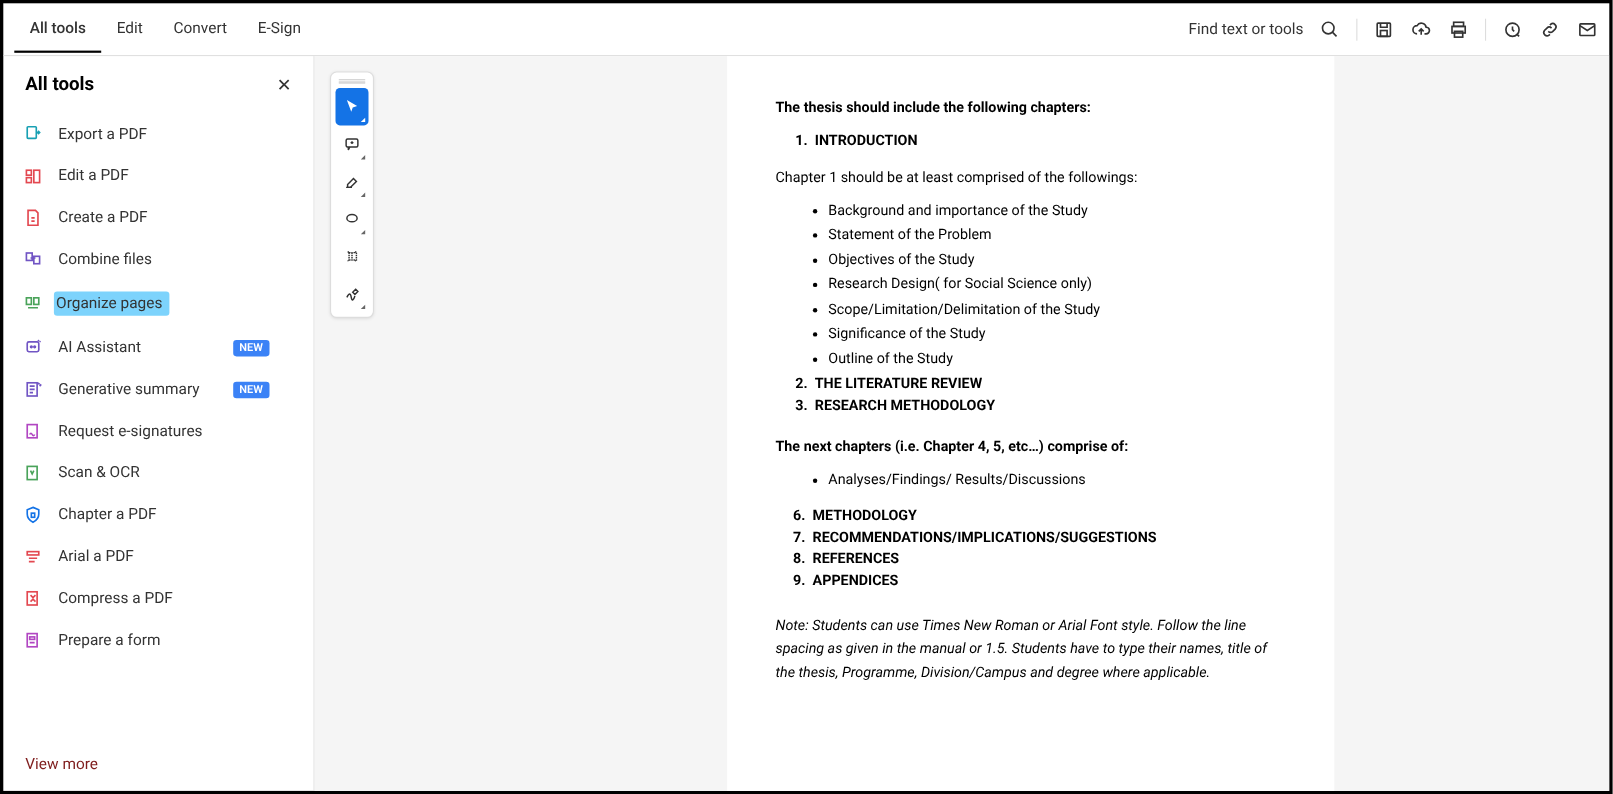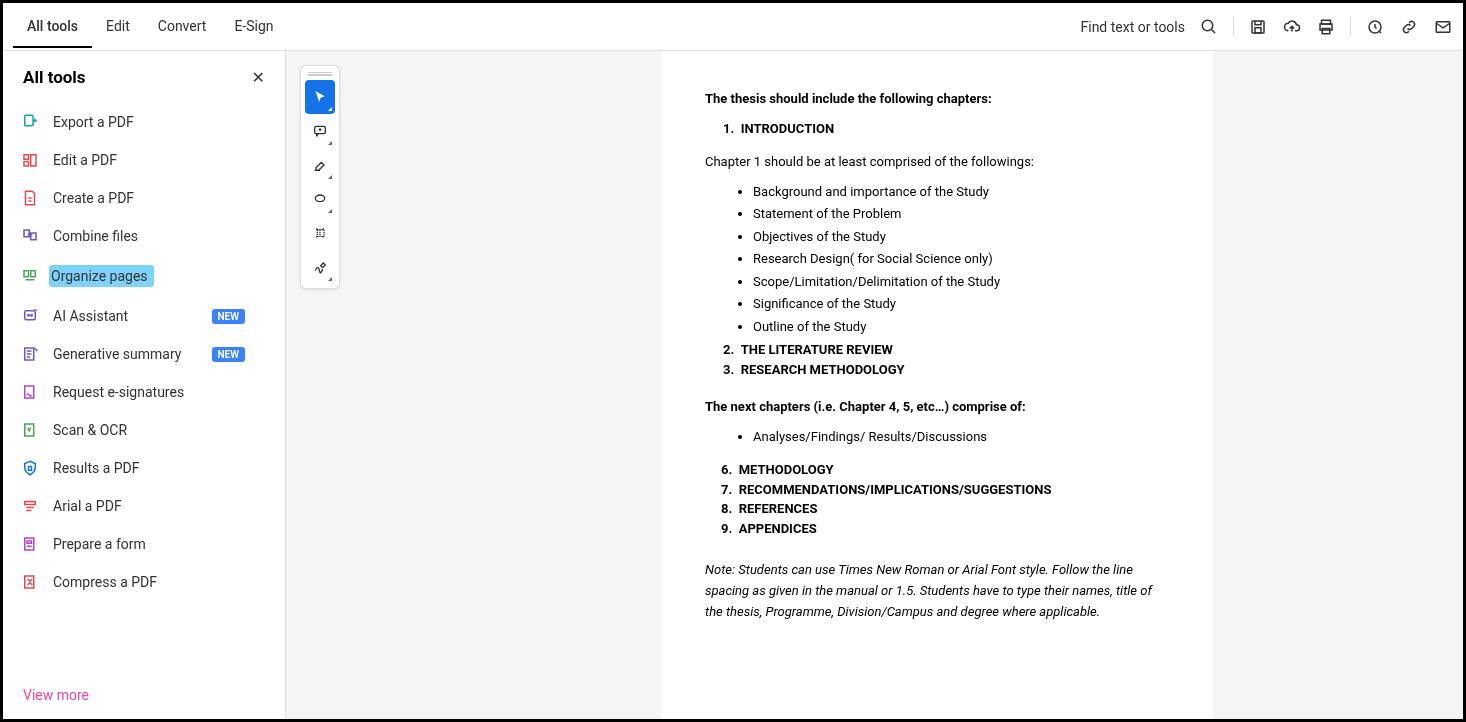--- a/index.html
+++ b/index.html
@@ -17,21 +17,21 @@
 .sidebar{width:283px;border-right:1px solid #e0e0e0;padding:16px 0 16px 0;display:flex;flex-direction:column}
 .sidebar-header{display:flex;justify-content:space-between;align-items:center;padding:0 20px 10px 20px}
 .sidebar-title{font-size:17px;font-weight:700;color:#000}
 .close-x{font-size:16px;cursor:pointer;color:#333}
 .tool-list{padding:6px 18px;flex:1}
 .tool-item{display:flex;align-items:center;gap:14px;padding:10px 0;font-size:14px;color:#333;cursor:pointer;position:relative}
 .tool-icon{width:18px;height:18px;display:flex;align-items:center;justify-content:center;flex-shrink:0}
 .tool-icon svg{width:18px;height:18px}
 .highlight{background:#7dd3fc;padding:3px 6px 3px 2px;border-radius:3px;display:inline-block;margin-left:-4px}
 .new-badge{background:#3b82f6;color:#fff;font-size:10px;font-weight:600;padding:2px 6px;border-radius:3px;position:absolute;right:22px}
-.view-more{color:#ec4899;font-size:14px;padding:10px 20px 0 20px;cursor:pointer}
+.view-more{color:#7f1d1d;font-size:14px;padding:10px 20px 0 20px;cursor:pointer}
 .canvas{flex:1;background:#f5f5f5;position:relative;display:flex}
 .floating-tools{position:absolute;left:14px;top:14px;background:#fff;border:1px solid #ddd;border-radius:6px;padding:4px;display:flex;flex-direction:column;gap:0;box-shadow:0 1px 3px rgba(0,0,0,.1)}
 .float-handle{height:4px;width:24px;margin:2px auto 4px auto;display:flex;flex-direction:column;gap:1px}
 .float-handle div{height:1px;background:#ccc}
 .float-btn{width:30px;height:34px;display:flex;align-items:center;justify-content:center;cursor:pointer;border-radius:4px;position:relative}
 .float-btn.active{background:#1473e6;color:#fff}
 .float-btn svg{width:16px;height:16px}
 .float-btn .corner{position:absolute;bottom:3px;right:3px;width:0;height:0;border-left:4px solid transparent;border-bottom:4px solid #666}
 .float-btn.active .corner{border-bottom-color:#fff}
 .doc-page{background:#fff;width:552px;margin-left:auto;margin-right:250px;height:100%;padding:28px 44px;font-family:"Times New Roman",Times,serif;font-size:13px;color:#000;line-height:1.5}
@@ -209,52 +209,52 @@
         <span>Scan &amp; OCR</span>
       </div>
 
       <div class="tool-item">
         <span class="tool-icon">
             <svg viewBox="0 0 24 24" fill="none" stroke="#1473e6" stroke-width="2">
               <path d="M12 3l7 3v5c0 5-3 8-7 10-4-2-7-5-7-10V6z"></path>
               <rect x="10" y="10" width="4" height="5"></rect>
             </svg>
           </span>
-        <span>Results a PDF</span>
+        <span>Chapter a PDF</span>
       </div>
 
       <div class="tool-item">
         <span class="tool-icon">
             <svg viewBox="0 0 24 24" fill="none" stroke="#e34850" stroke-width="2">
               <rect x="5" y="6" width="14" height="4"></rect>
               <path d="M7 14h10M7 18h7"></path>
             </svg>
           </span>
         <span>Arial a PDF</span>
       </div>
 
       <div class="tool-item">
         <span class="tool-icon">
+            <svg viewBox="0 0 24 24" fill="none" stroke="#e34850" stroke-width="2">
+              <rect x="5" y="4" width="12" height="16"></rect>
+              <path d="M9 8l3 3 3-3M9 16l3-3 3 3"></path>
+            </svg>
+          </span>
+        <span>Compress a PDF</span>
+      </div>
+
+      <div class="tool-item">
+        <span class="tool-icon">
             <svg viewBox="0 0 24 24" fill="none" stroke="#b146c2" stroke-width="2">
               <rect x="5" y="4" width="12" height="16"></rect>
               <rect x="8" y="8" width="6" height="3"></rect>
               <path d="M8 15h6"></path>
             </svg>
           </span>
         <span>Prepare a form</span>
-      </div>
-
-      <div class="tool-item">
-        <span class="tool-icon">
-            <svg viewBox="0 0 24 24" fill="none" stroke="#e34850" stroke-width="2">
-              <rect x="5" y="4" width="12" height="16"></rect>
-              <path d="M9 8l3 3 3-3M9 16l3-3 3 3"></path>
-            </svg>
-          </span>
-        <span>Compress a PDF</span>
       </div>
 
     </div>
     <div class="view-more">View more</div>
   </div>
 
   <div class="canvas">
     <div class="floating-tools">
       <div class="float-handle">
           <div></div>

